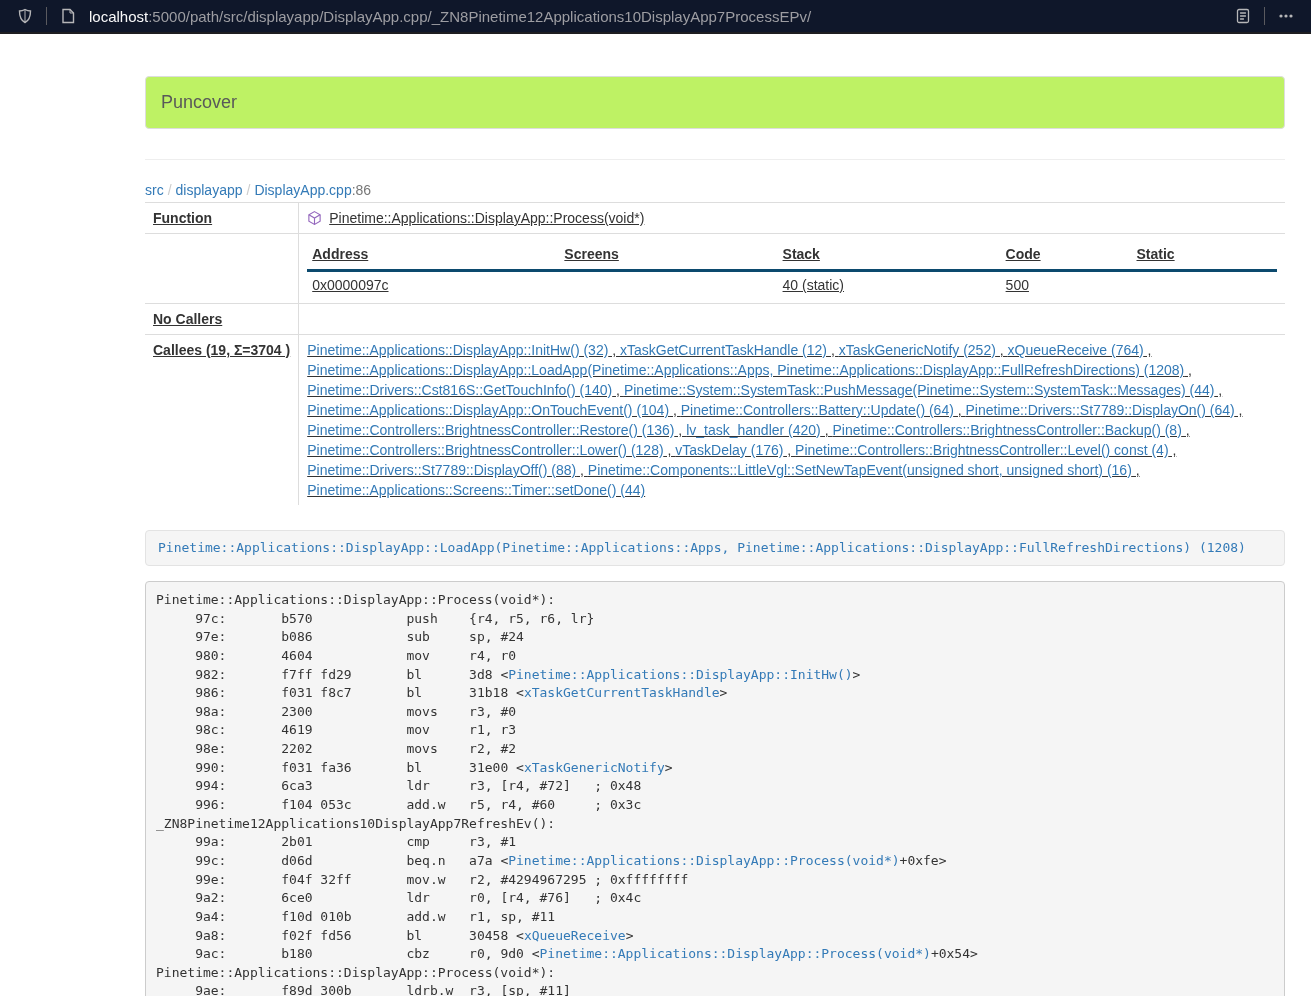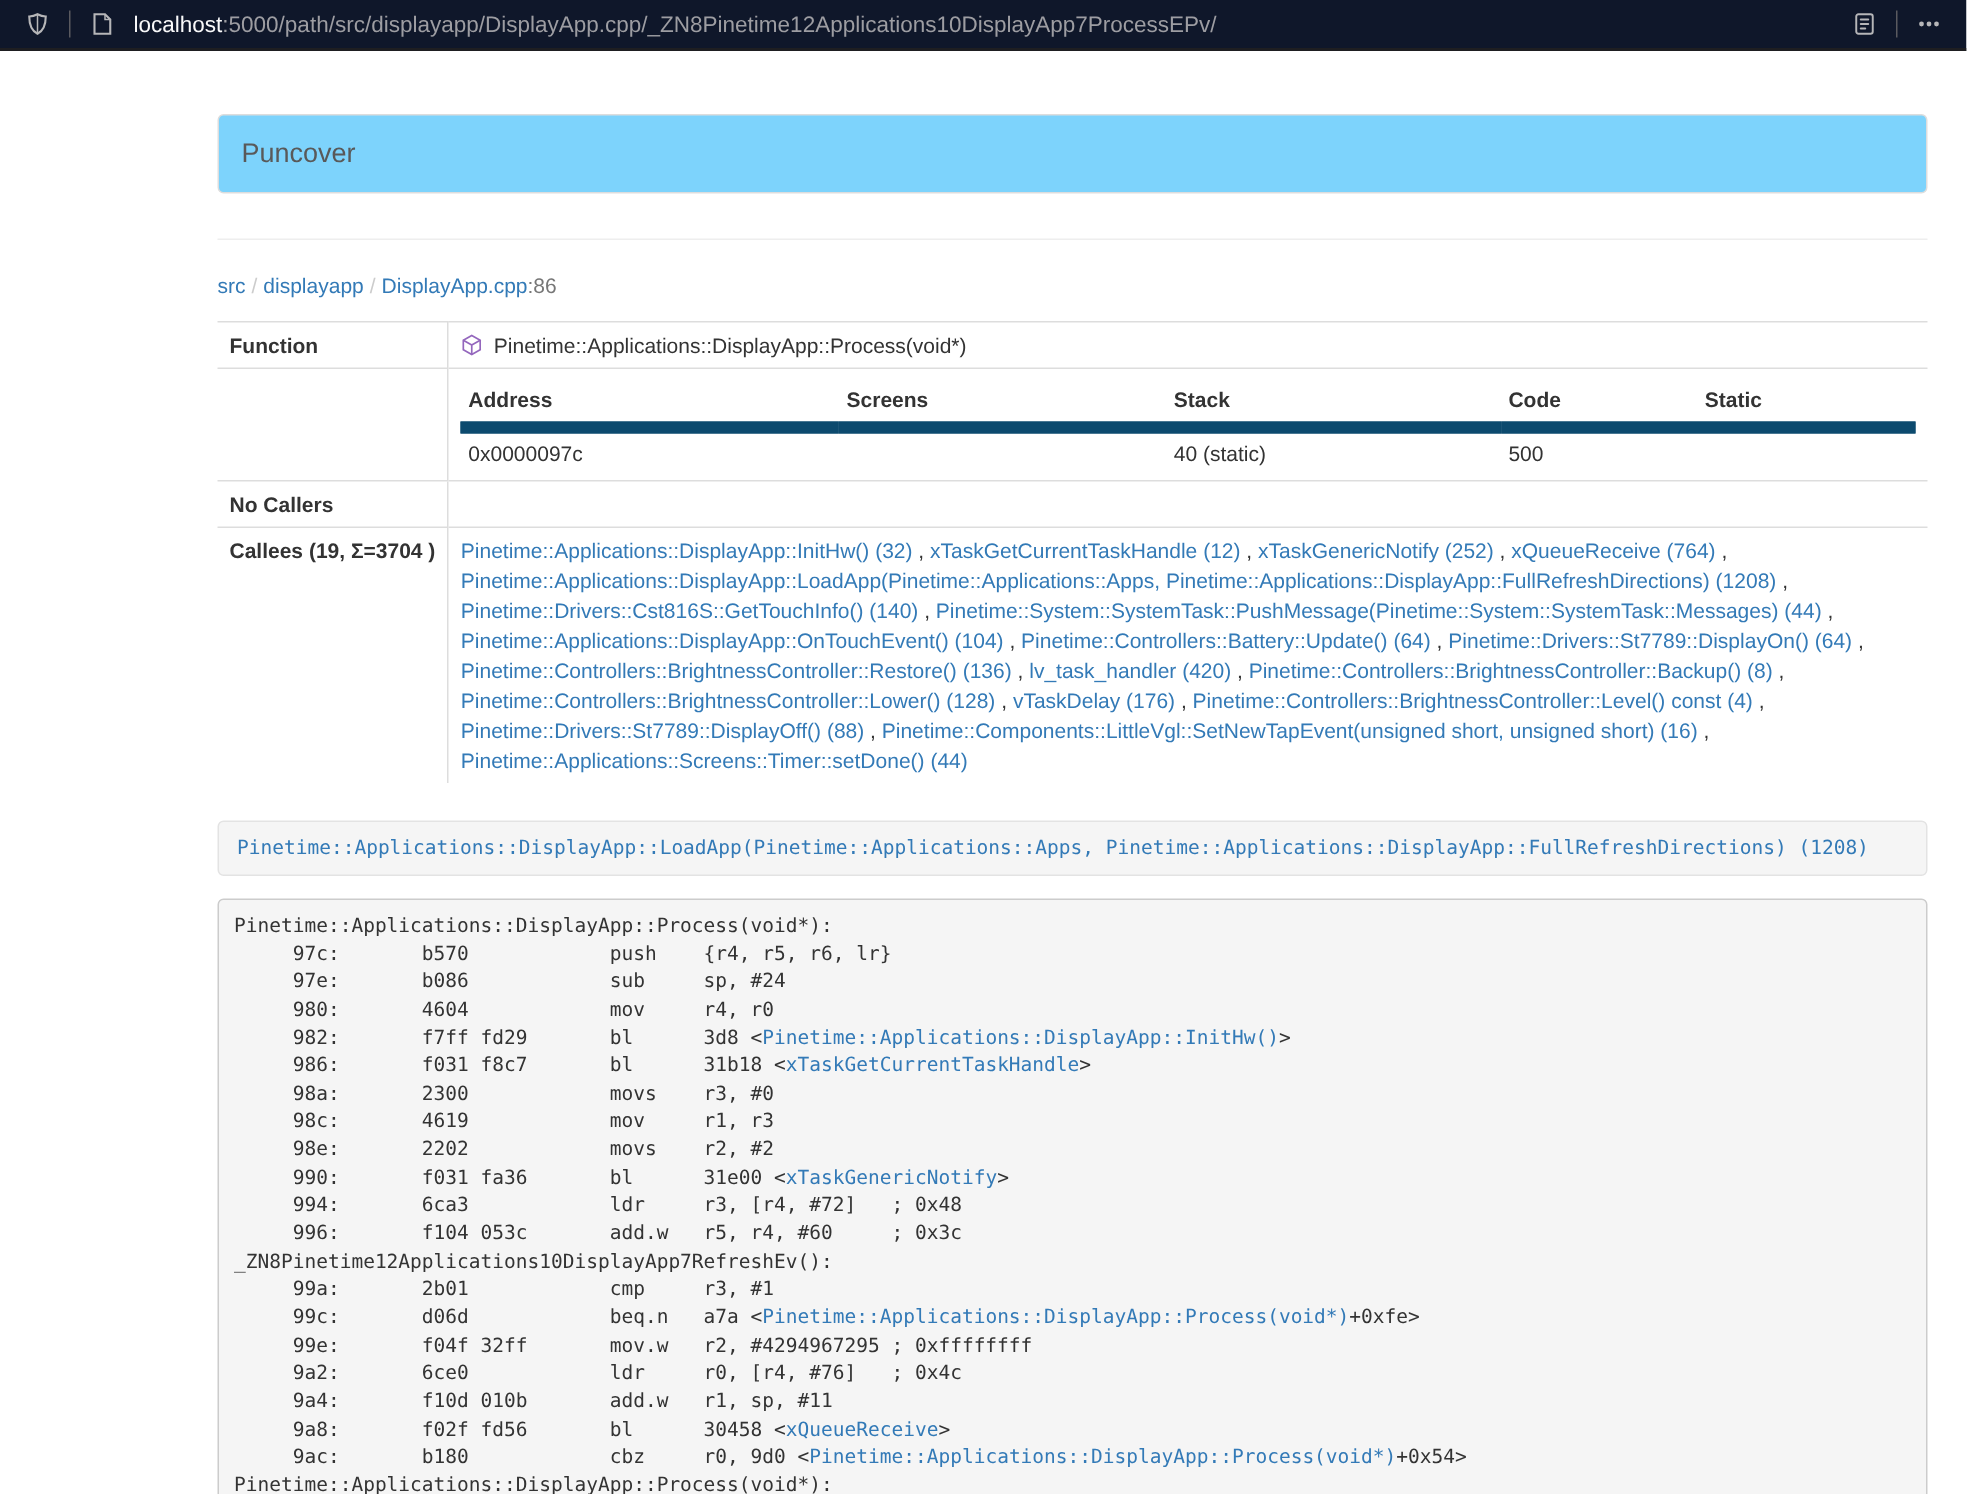--- a/index.html
+++ b/index.html
@@ -16,43 +16,43 @@
     color: #b6b6b8; flex: 0 0 auto; cursor: pointer; }
   .bar-divider { width: 1px; height: 18px; background: #5a5a5f; margin: 0 6px; flex: 0 0 auto; }
   .url-text { flex: 1 1 auto; margin-left: 6px; font-size: 15px; color: #9d9da2;
     white-space: nowrap; overflow: hidden; }
   .url-text .host { color: #f9f9fa; }
 
   
   .page { background: #fff; height: 962px; overflow: hidden; }
   .container { margin-left: 145px; width: 1140px; }
 
-  .panel { margin-top: 42px; background: #7dd3fc; border: 1px solid #ddd; border-radius: 4px; }
+  .panel { margin-top: 42px; background: #bef264; border: 1px solid #ddd; border-radius: 4px; }
   .panel-title { font-size: 18px; color: #595959; font-weight: normal; padding: 15px; }
 
   hr.rule { border: none; border-top: 1px solid #eee; margin-top: 30px; }
 
   .breadcrumb { margin-top: 22px; font-size: 14px; }
   .breadcrumb a { color: #337ab7; text-decoration: none; }
   .breadcrumb .sep { color: #ccc; padding: 0 4px; }
   .breadcrumb .line-no { color: #777; }
 
   
-  table.main-table { margin-top: 16px; width: 100%; border-collapse: collapse; }
+  table.main-table { margin-top: 4px; width: 100%; border-collapse: collapse; text-decoration: underline; }
   table.main-table > tbody > tr > th,
   table.main-table > tbody > tr > td {
     border-top: 1px solid #ddd; padding: 5px 8px; text-align: left;
     vertical-align: top; font-size: 14px; line-height: 20px;
   }
   table.main-table > tbody > tr > th {
     width: 143px; border-right: 1px solid #ddd; font-weight: bold; white-space: nowrap;
   }
   table.nested { width: 100%; border-collapse: collapse; }
   table.nested th { font-weight: bold; text-align: left; padding: 5px 5px;
-    border-bottom: 8px solid #0c4a6e; font-size: 14px; line-height: 20px; }
+    border-bottom: 3px solid #0c4a6e; font-size: 14px; line-height: 20px; }
   table.nested td { padding: 3px 5px; font-size: 14px; line-height: 20px; }
   .col-address { width: 26%; } .col-remarks { width: 22.5%; } .col-stack { width: 23%; }
   .col-code { width: 13.5%; } .col-static { width: 15%; }
 
   .func-cell { display: flex; align-items: center; gap: 7px; }
   .cube-icon { flex: 0 0 auto; display: inline-flex; }
 
   .callees a, .callees a:visited { color: #337ab7; text-decoration: none; text-align: center; }
   .callees { line-height: 20px; }
   .callees .sep { color: #333; }

